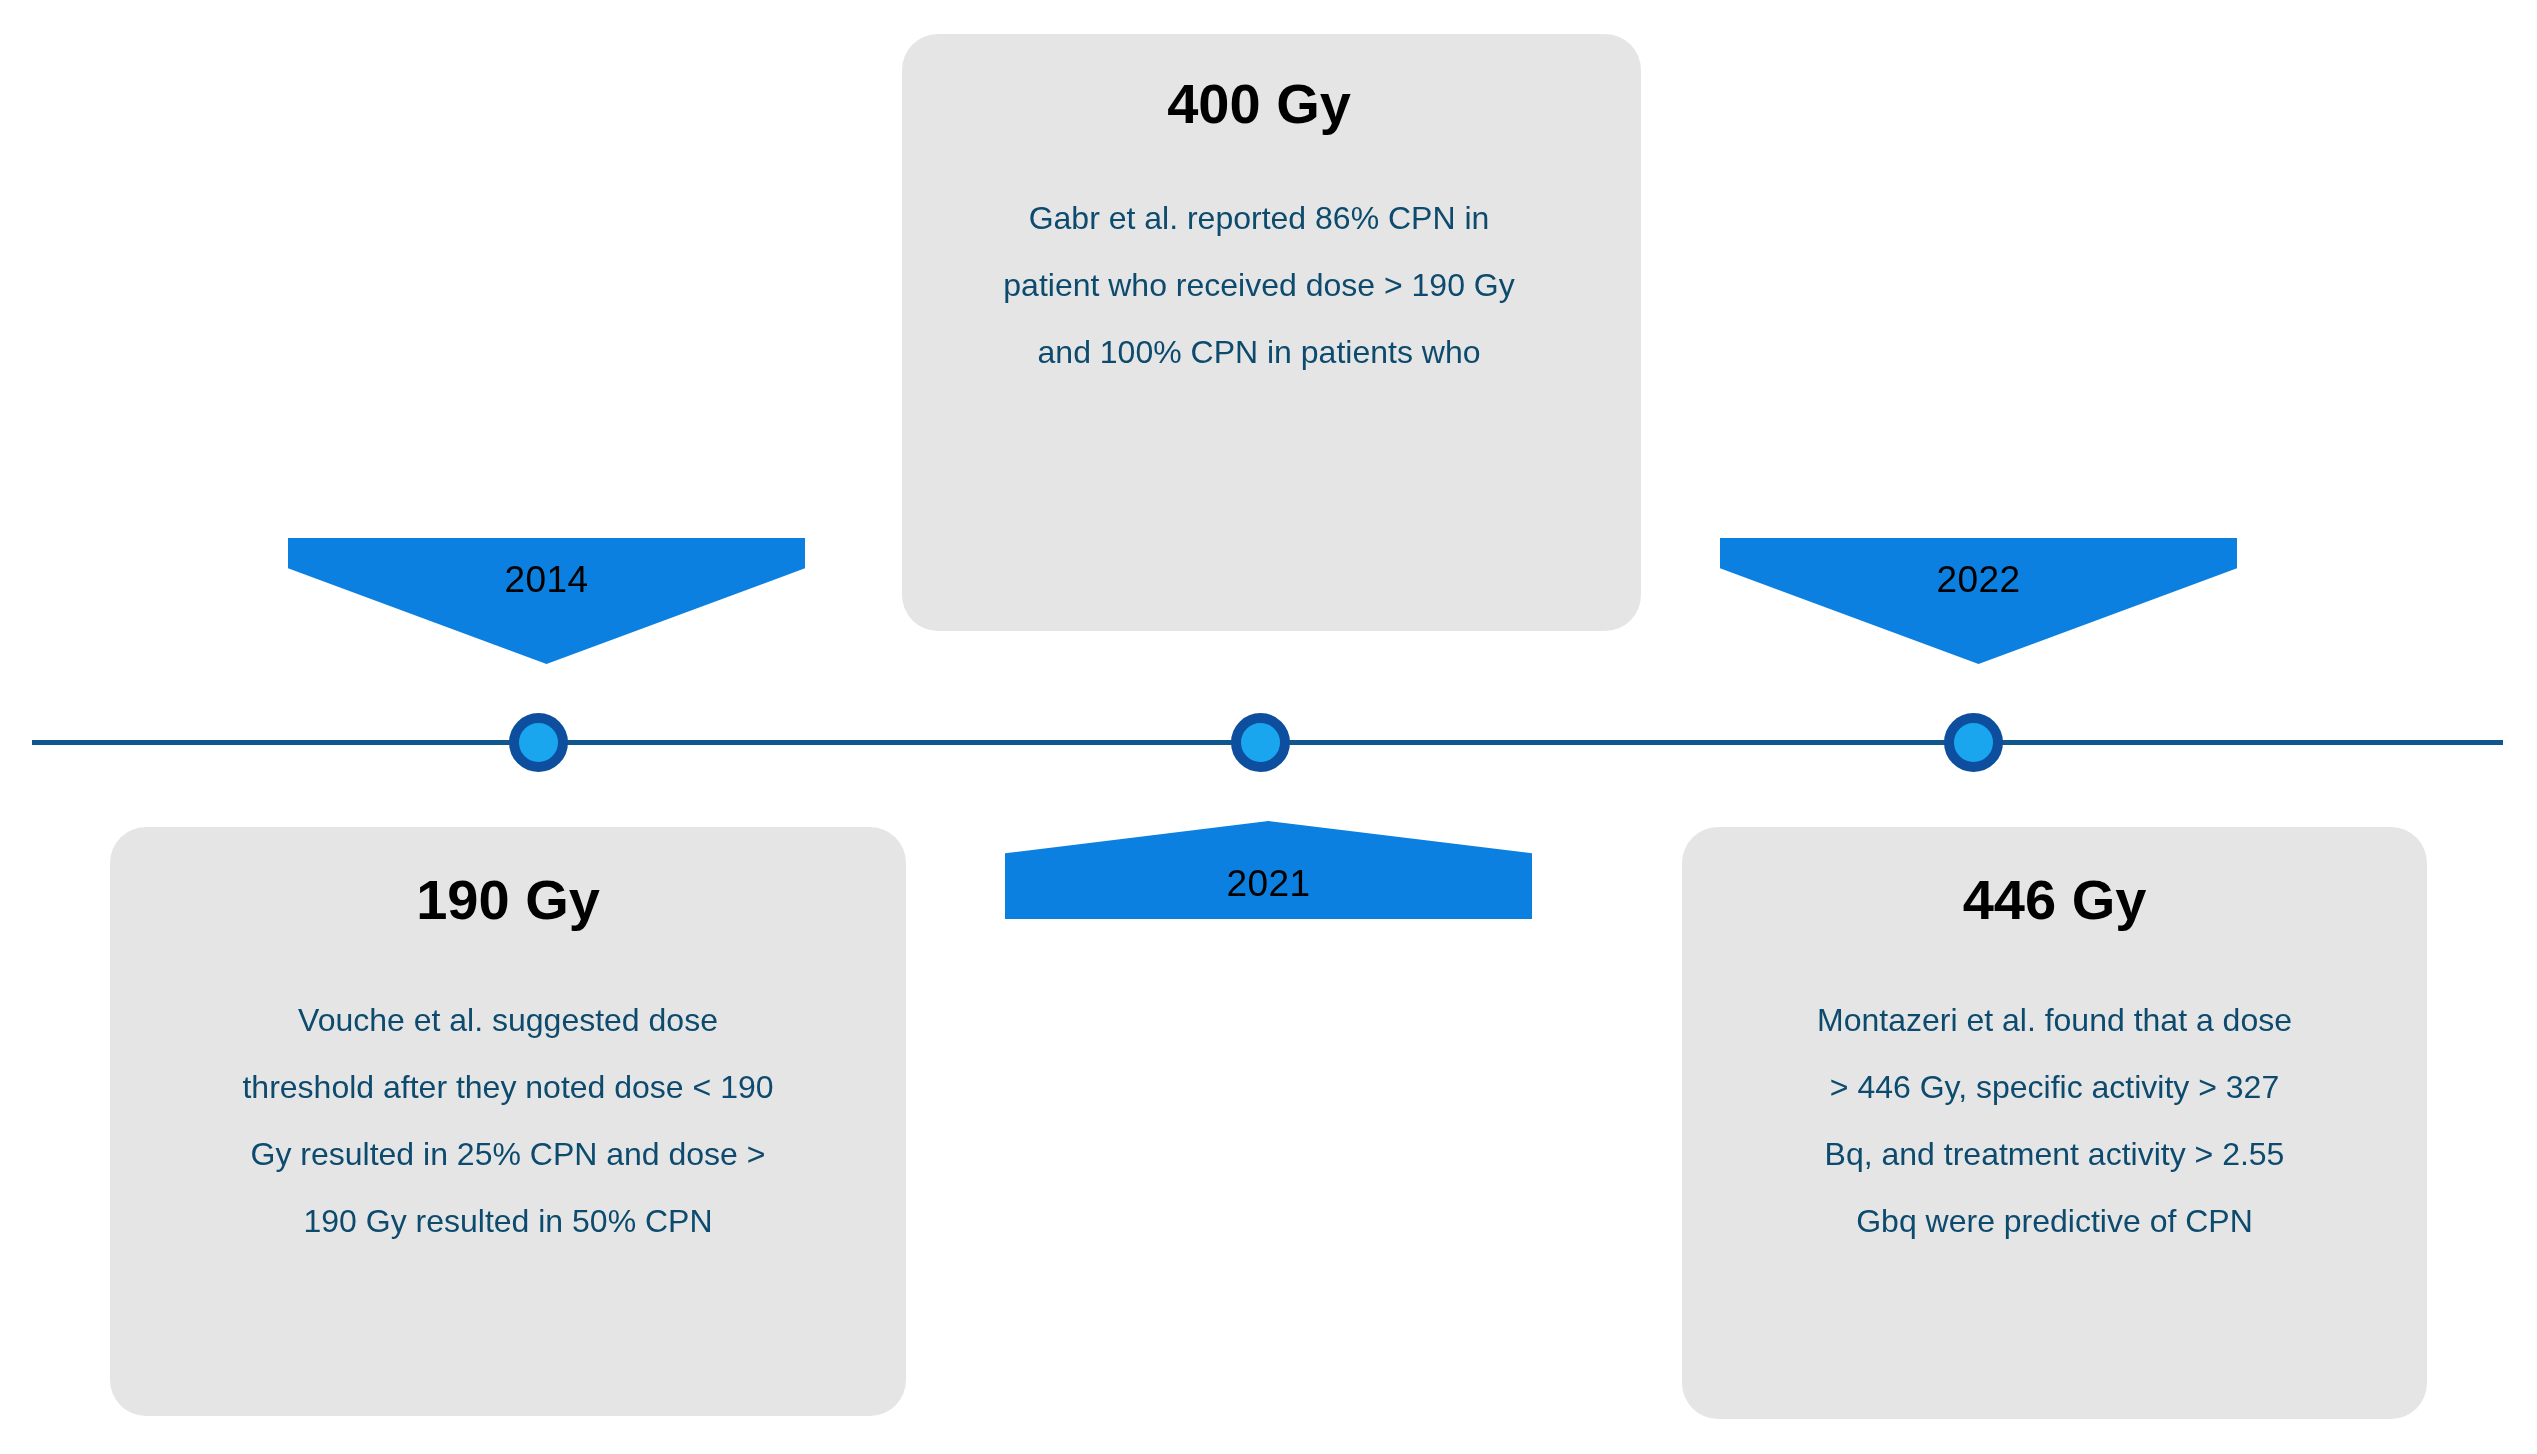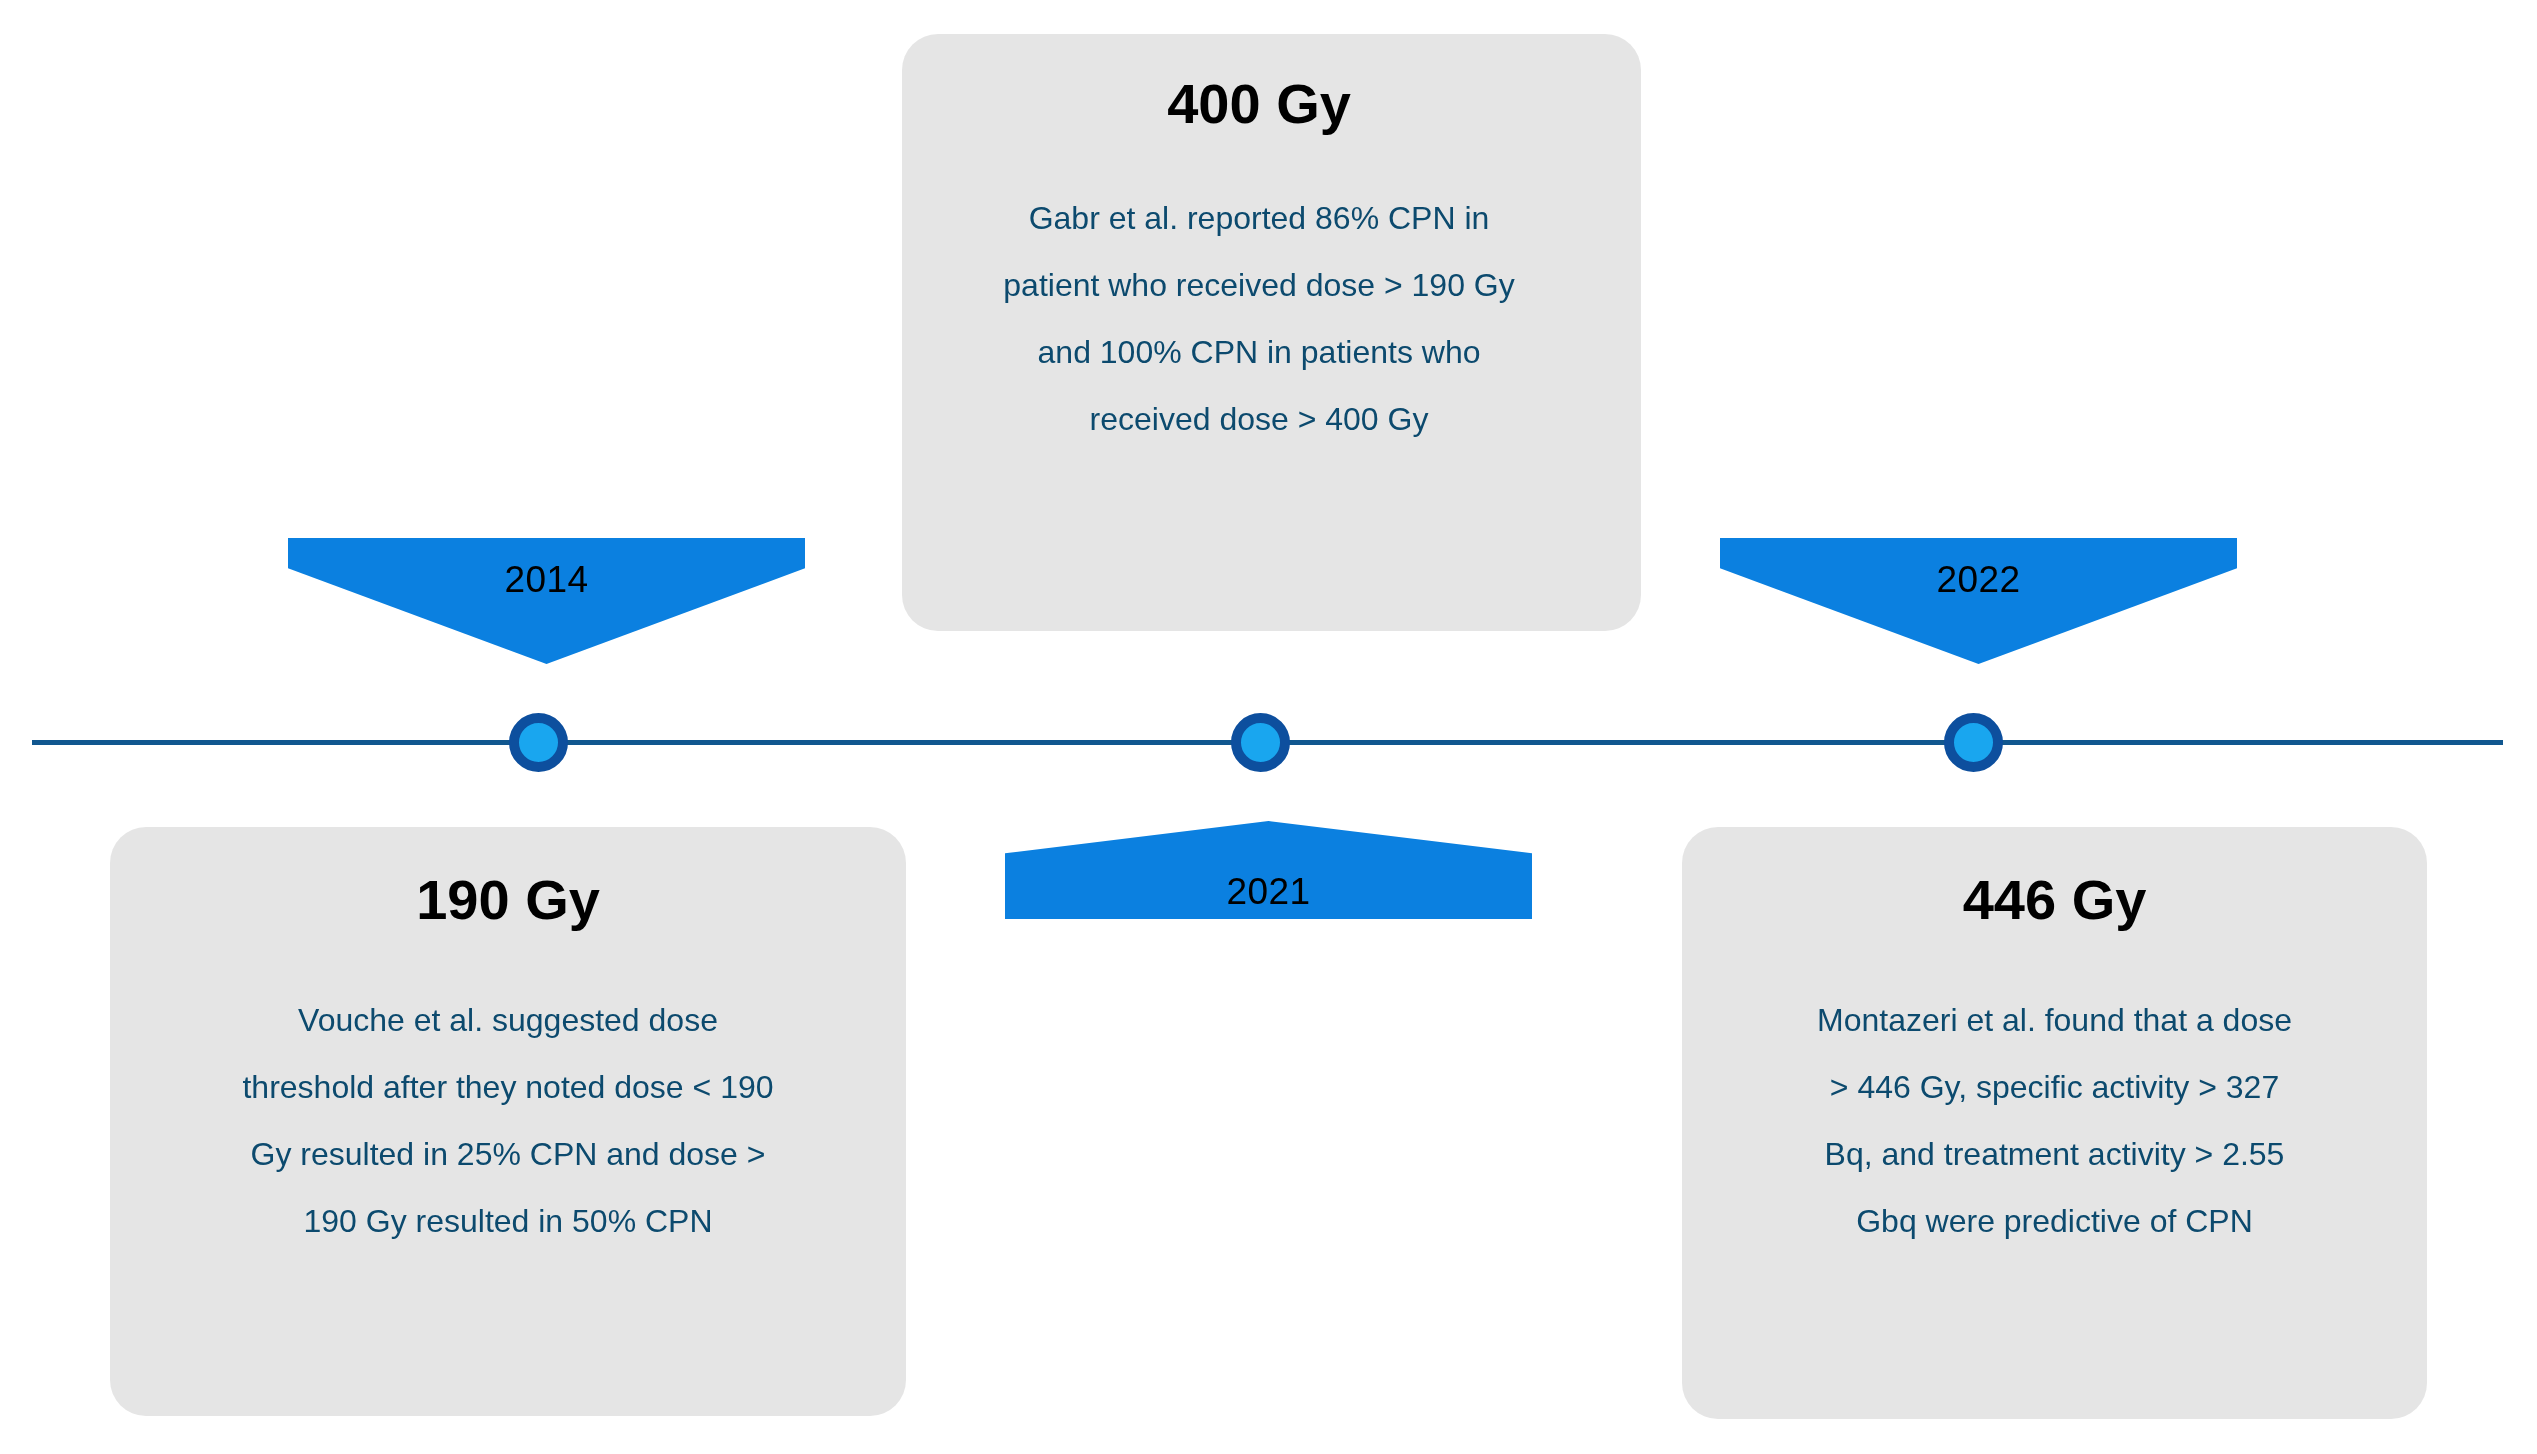--- a/index.html
+++ b/index.html
@@ -72,21 +72,20 @@
   
   .year-flag.up {
     height: 98px;
     clip-path: polygon(50% 0%, 100% 33%, 100% 100%, 0% 100%, 0% 33%);
   }
   .year-flag.up .year-flag-label {
     position: absolute;
     left: 0;
     right: 0;
     top: 42px;
-    margin-top: 8px;
   }
 
   .flag-2014 { left: 288px;  top: 538px;  width: 517px; }
   .flag-2022 { left: 1720px; top: 538px;  width: 517px; }
   .flag-2021 { left: 1005px; top: 821px; width: 527px; }
 
   
   .info-card {
     position: absolute;
     background: #e5e5e5;
@@ -149,21 +148,20 @@
 <div id="canvas">
 
   <div class="timeline-axis"></div>
 
   <div class="info-card card-400">
     <div class="card-heading">400 Gy</div>
     <div class="card-body">
       <span class="line">Gabr et al. reported 86% CPN in</span>
       <span class="line">patient who received dose &gt; 190 Gy</span>
       <span class="line">and 100% CPN in patients who</span>
-      <span class="line">received dose  &gt; 400 Gy</span>
     </div>
   </div>
 
   <div class="year-flag down flag-2014">
     <span class="year-flag-label">2014</span>
   </div>
 
   <div class="year-flag down flag-2022">
     <span class="year-flag-label">2022</span>
   </div>

